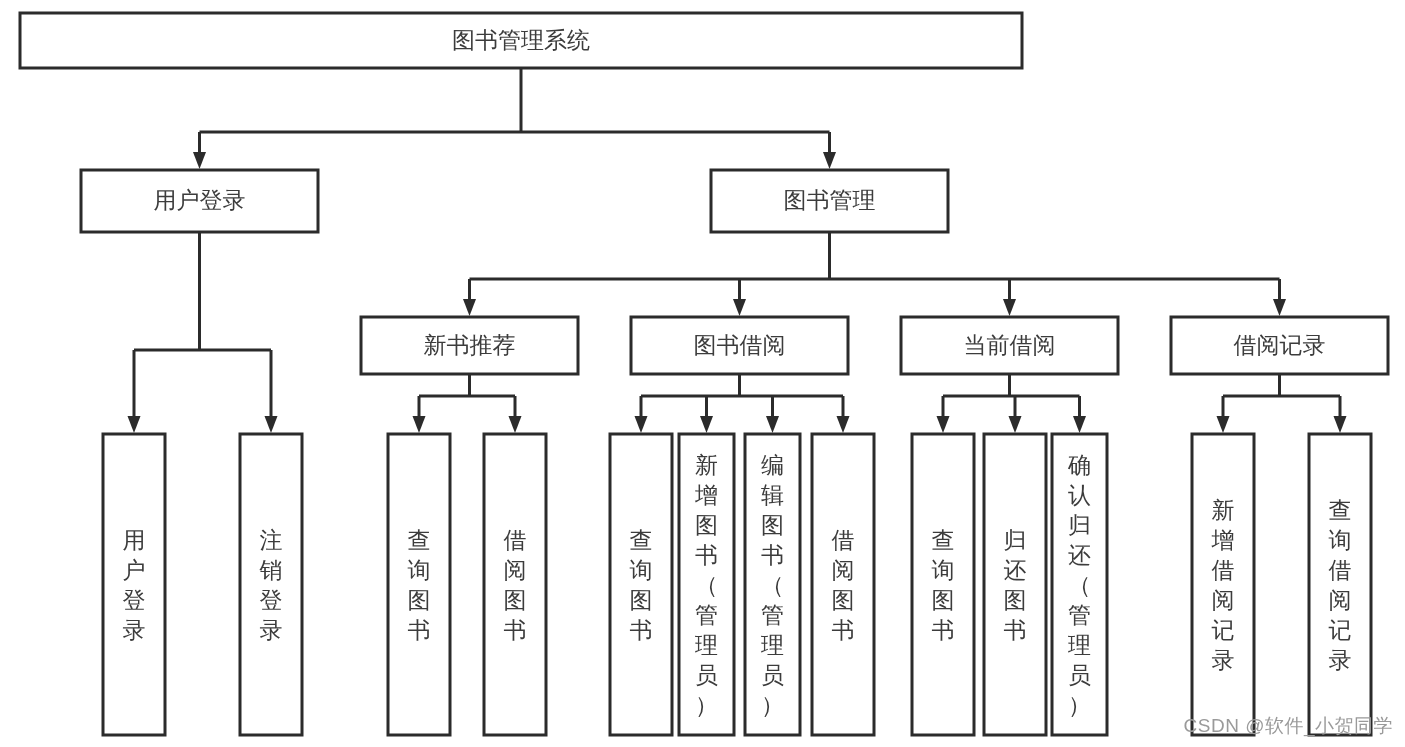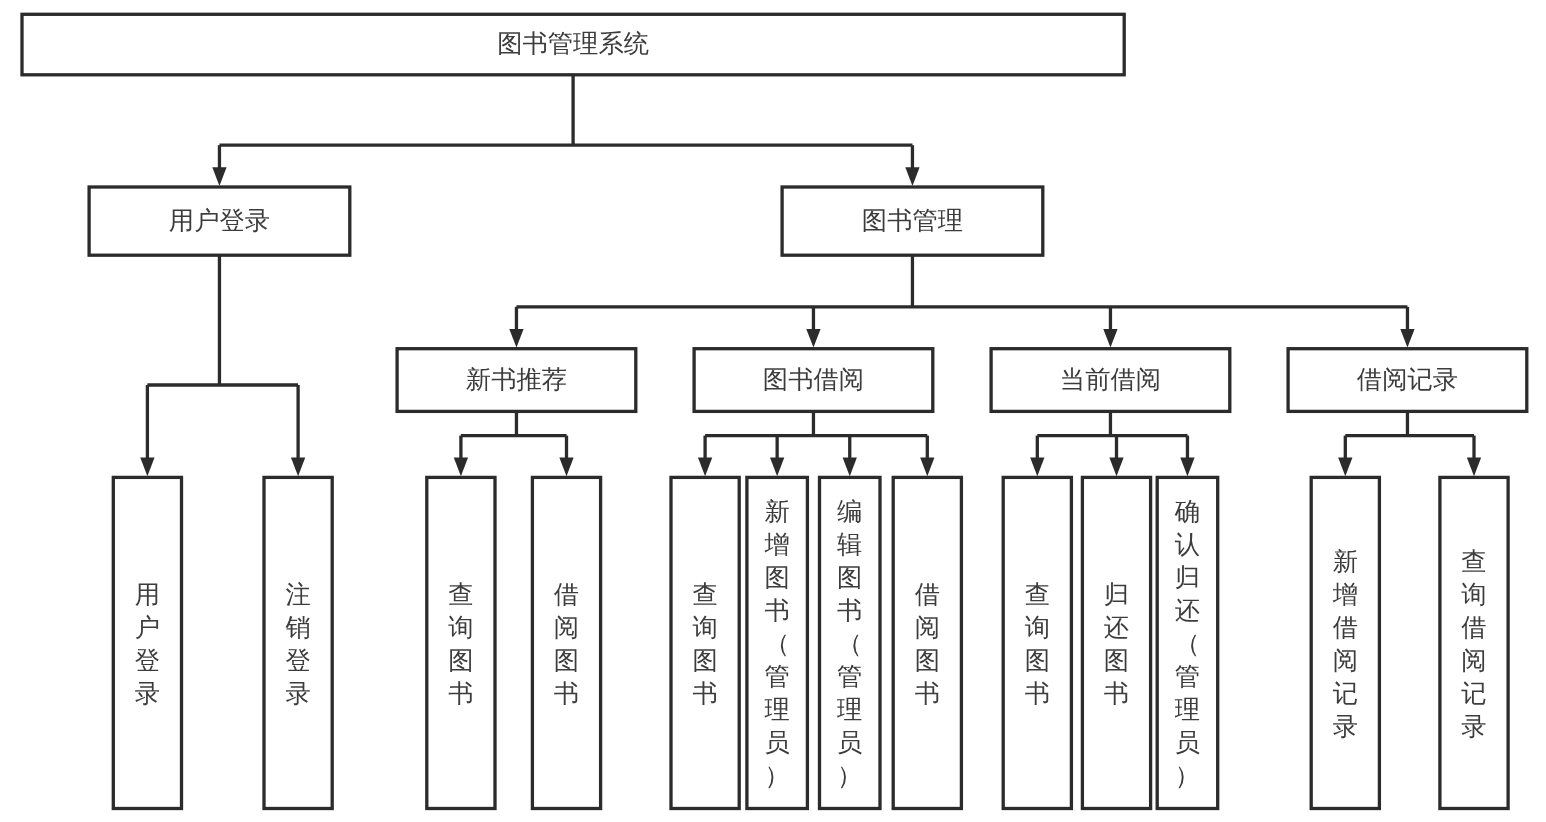--- a/index.html
+++ b/index.html
@@ -201,13 +201,14 @@
         <g>
           <rect x="1192" y="434" width="62" height="301" class="node-box"></rect>
           <text x="1223" y="0" class="node-label-v"><tspan x="1223" y="517.9">新</tspan><tspan x="1223" y="547.9">增</tspan><tspan x="1223" y="577.9">借</tspan><tspan x="1223" y="607.9">阅</tspan><tspan x="1223" y="637.9">记</tspan><tspan x="1223" y="667.9">录</tspan></text>
         </g>
         <g>
           <rect x="1309" y="434" width="62" height="301" class="node-box"></rect>
           <text x="1340" y="0" class="node-label-v"><tspan x="1340" y="517.9">查</tspan><tspan x="1340" y="547.9">询</tspan><tspan x="1340" y="577.9">借</tspan><tspan x="1340" y="607.9">阅</tspan><tspan x="1340" y="637.9">记</tspan><tspan x="1340" y="667.9">录</tspan></text>
         </g>
       </g>
   </svg>
+  <div class="watermark">CSDN @软件_小贺同学</div>
 </div>
 
 </body></html>

